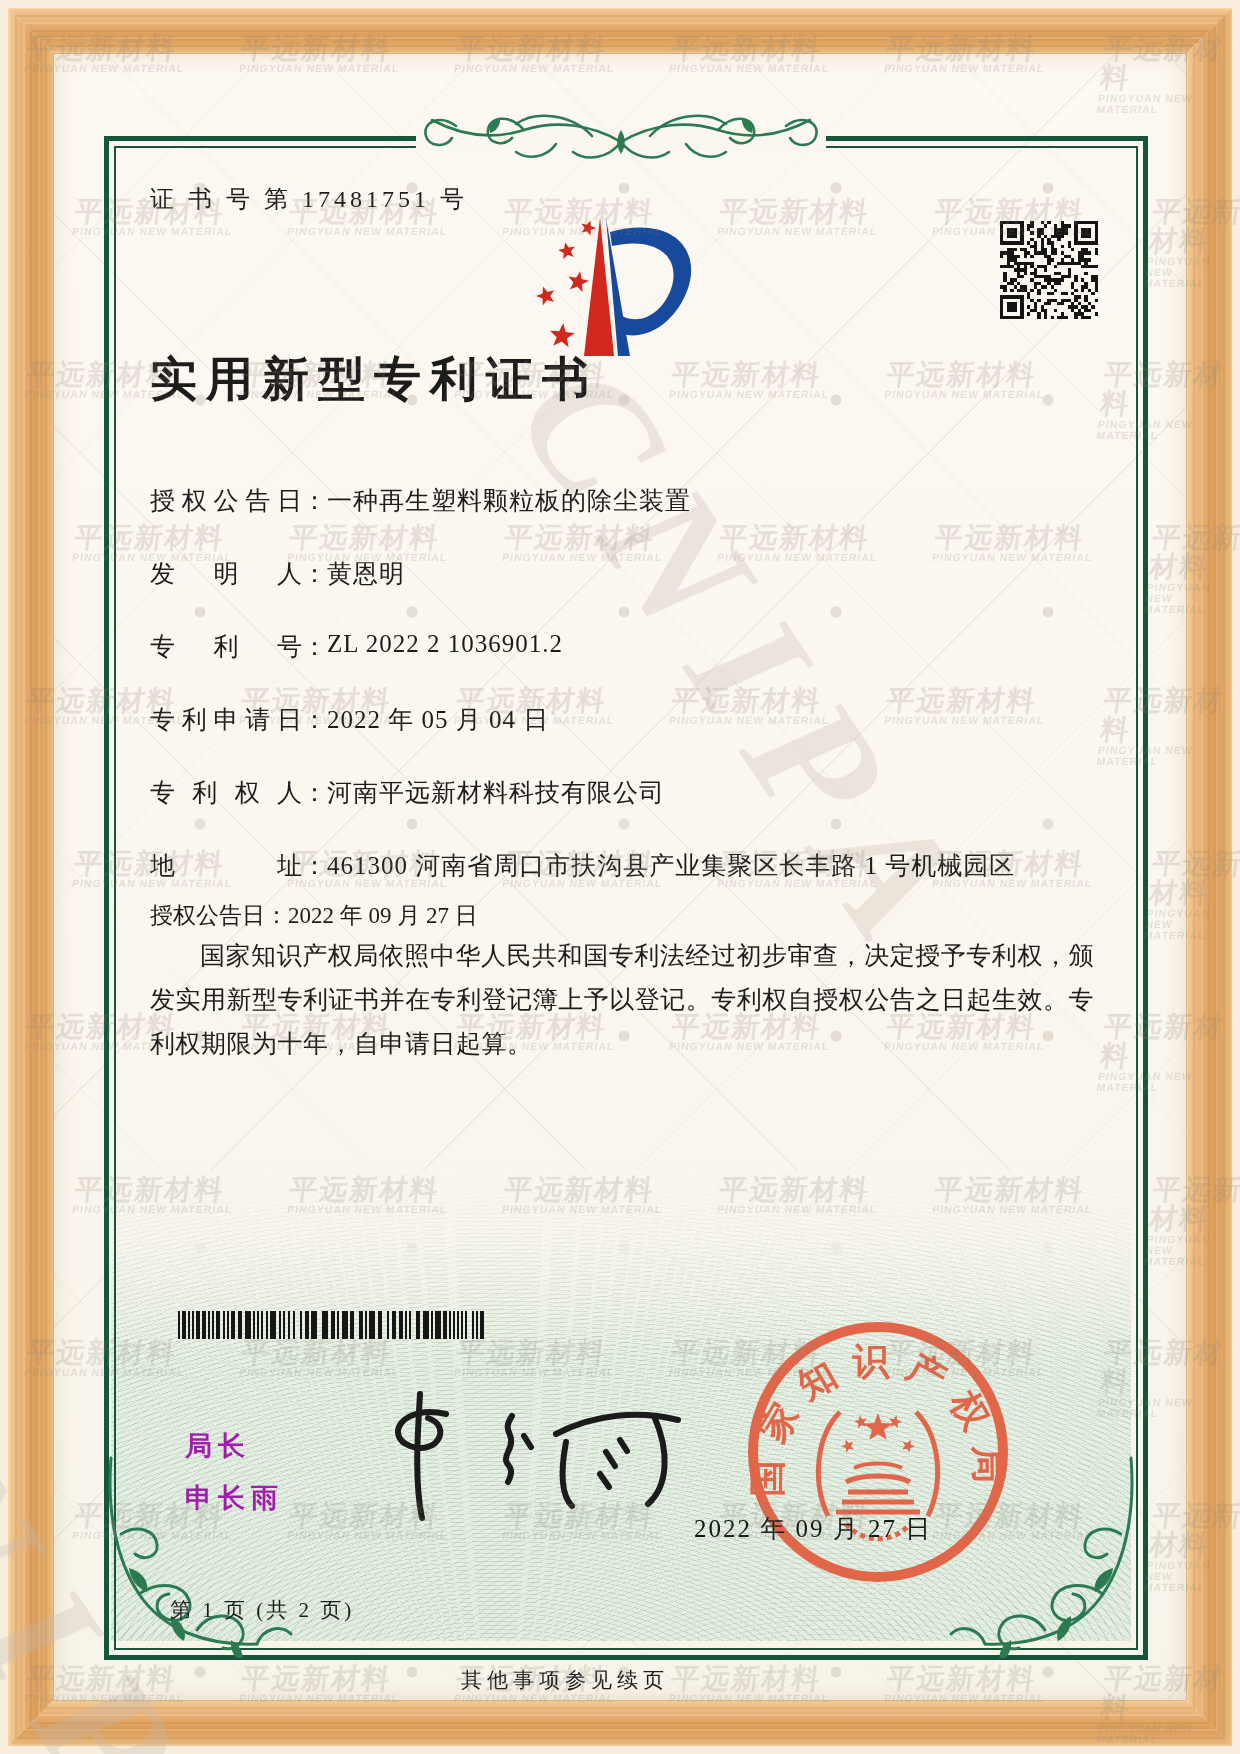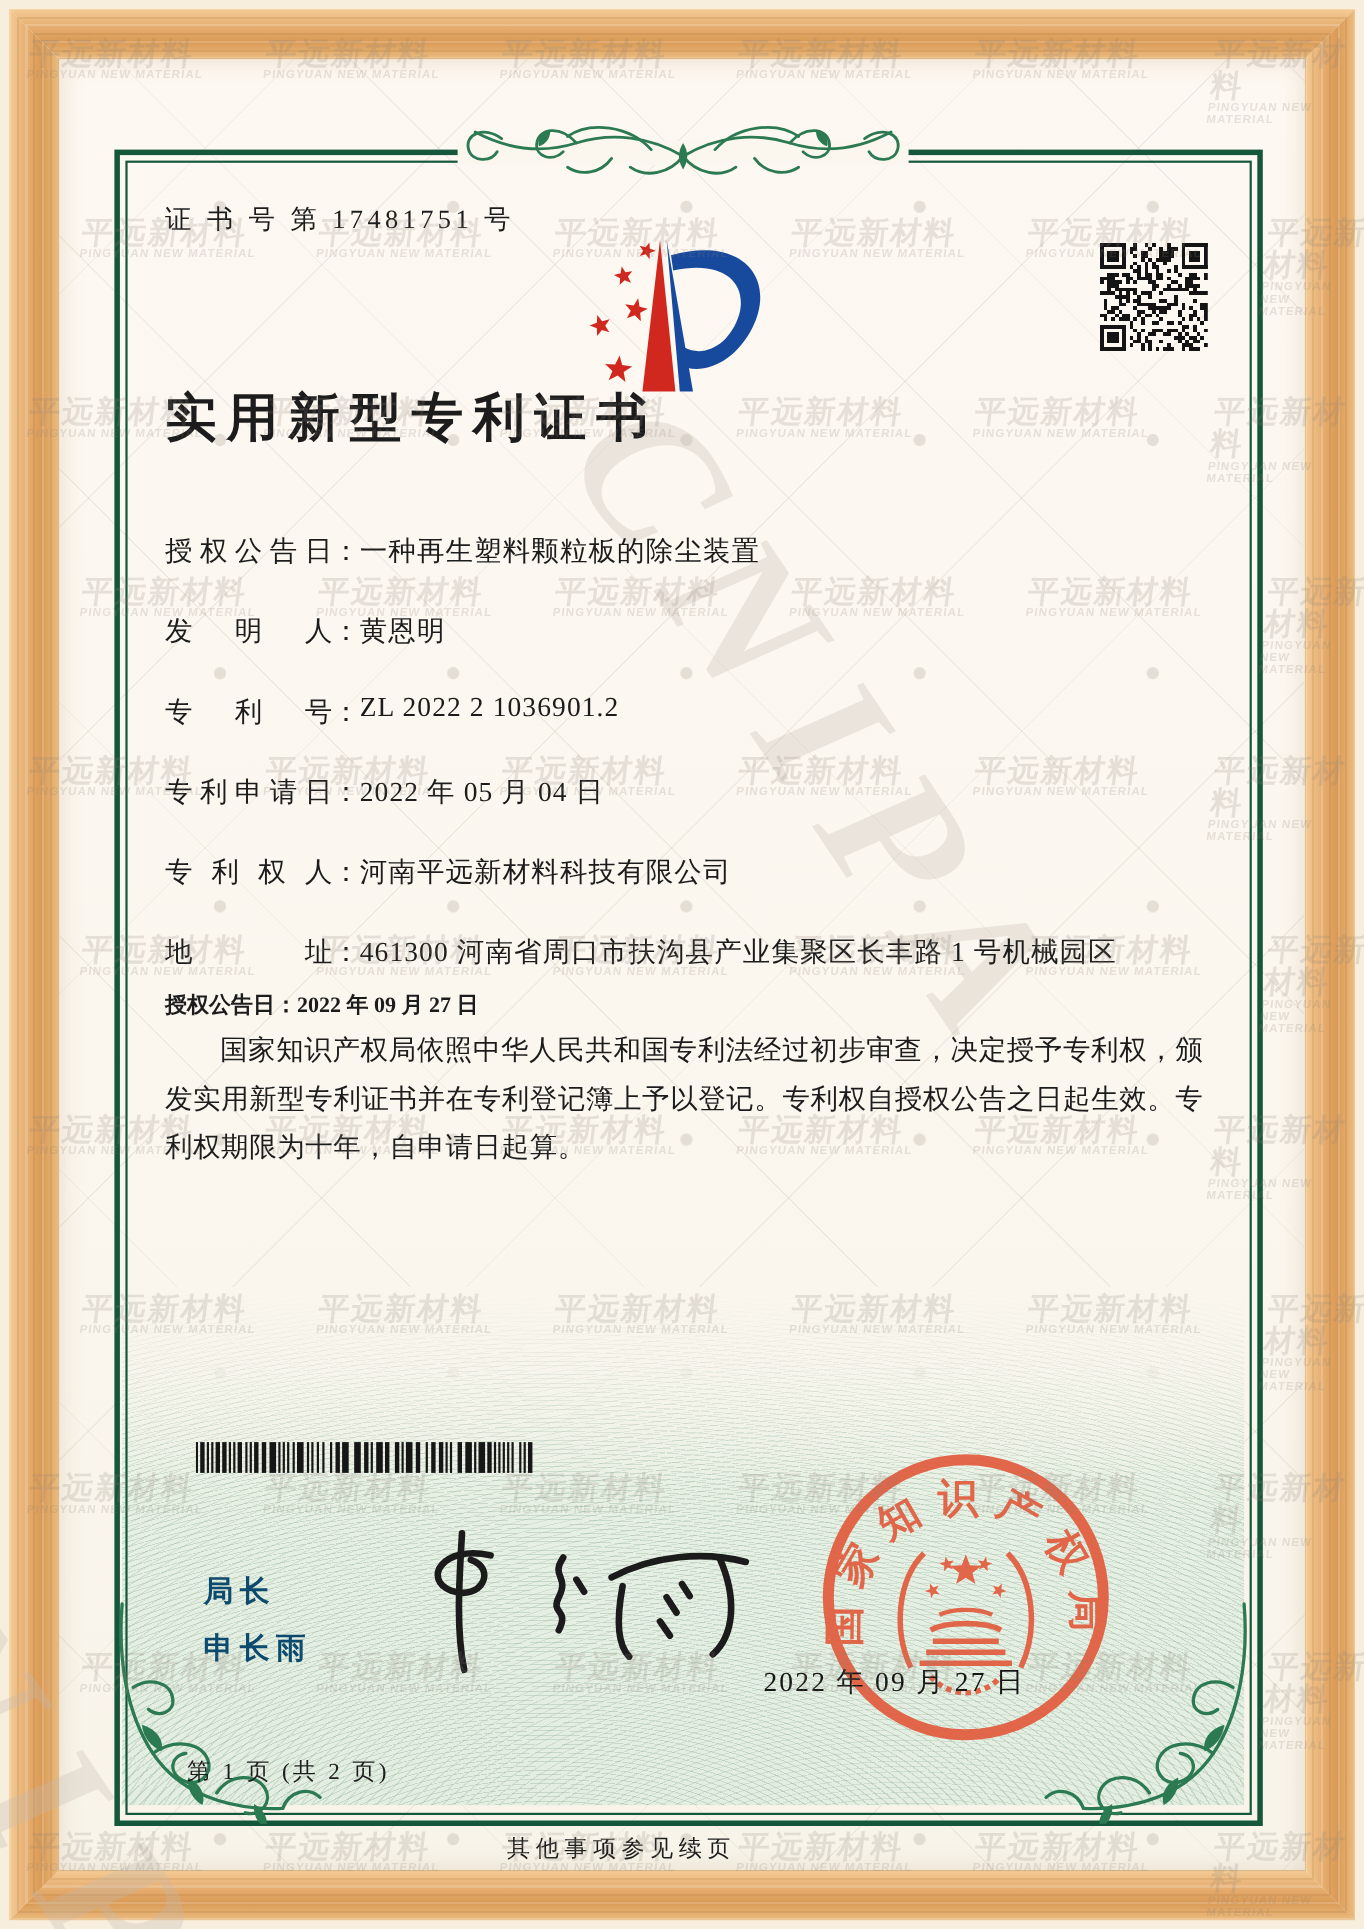--- a/index.html
+++ b/index.html
@@ -61,26 +61,26 @@
   }
   
   .content{position:absolute;z-index:10;left:0;top:0;width:1240px;height:1754px;}
   .certno{position:absolute;left:150px;top:183px;font-size:24px;letter-spacing:4px;white-space:nowrap;}
   .title{position:absolute;left:150px;top:348px;width:830px;text-align:left;font-size:47px;font-weight:bold;letter-spacing:9px;white-space:nowrap;}
   .fields{position:absolute;left:150px;top:484px;width:950px;font-size:25px;}
   .frow{position:relative;margin-bottom:40px;display:flex;align-items:flex-start;}
   .flabel{display:inline-block;width:152px;text-align:justify;text-align-last:justify;white-space:nowrap;flex:none;}
   .fcolon{flex:none;}
   .fvalue{display:inline-block;width:748px;letter-spacing:1px;}
-  .grantrow{position:relative;font-size:20px;font-weight:bold;}
+  .grantrow{position:relative;font-size:23px;}
   .grant2{position:absolute;left:470px;top:0;white-space:nowrap;}
   .paras{position:absolute;left:150px;top:934px;width:944px;font-size:25px;line-height:44px;text-align:justify;letter-spacing:.5px;}
   .paras p{margin:0;text-indent:2em;}
   #barcode{position:absolute;left:178px;top:1311px;}
-  .director{position:absolute;left:185px;font-family:"Liberation Sans","DejaVu Sans",sans-serif;font-weight:bold;font-size:27px;letter-spacing:6px;color:#0c4a6e;}
+  .director{position:absolute;left:185px;font-family:"Liberation Sans","DejaVu Sans",sans-serif;font-weight:bold;font-size:27px;letter-spacing:6px;color:#a21caf;}
   .sig{position:absolute;left:350px;top:1382px;}
   .seal{position:absolute;left:742px;top:1316px;z-index:25;opacity:.9;}
   .sealdate{position:absolute;left:694px;top:1512px;z-index:26;font-size:25px;letter-spacing:2px;color:#161616;white-space:nowrap;}
   .pageno{position:absolute;left:170px;top:1596px;width:830px;text-align:left;font-size:21px;letter-spacing:3px;z-index:11;}
   .contnote{position:absolute;left:0;top:1666px;width:1130px;text-align:center;font-size:21px;letter-spacing:5px;z-index:11;}
 </style>
 </head>
 <body>
 
 <div class="wood h top"></div>

